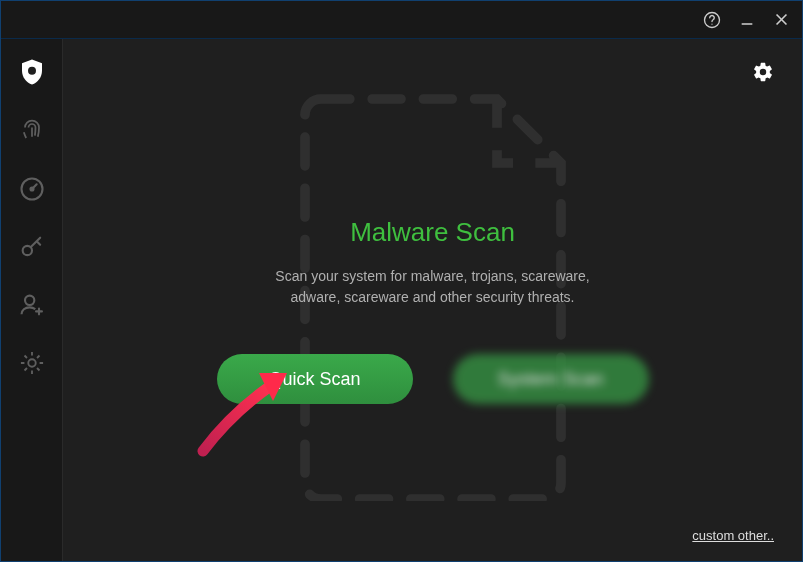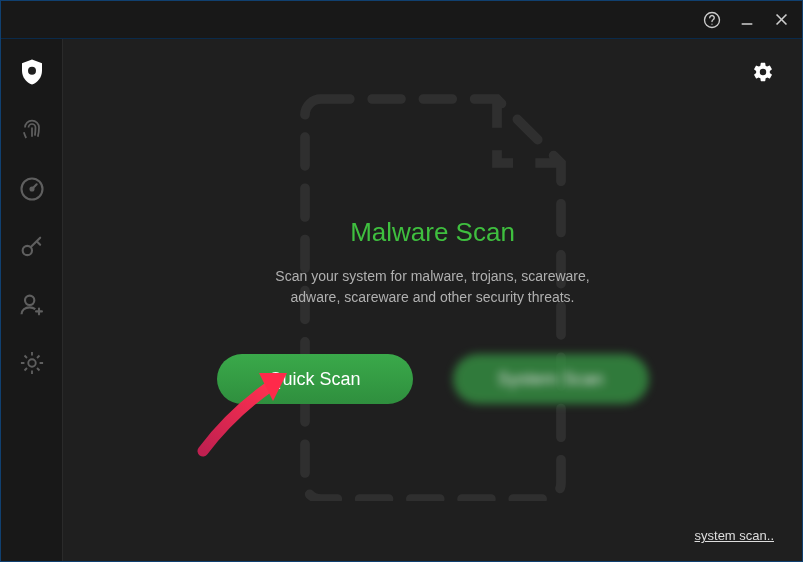--- a/index.html
+++ b/index.html
@@ -219,21 +219,21 @@
     <p class="subtitle">
       <span>Scan your system for malware, trojans, scareware,</span><br>
       <span>adware, scareware and other security threats.</span>
     </p>
 
     <div class="buttons">
       <button class="btn btn-quick">Quick Scan</button>
       <button class="btn btn-system">System Scan</button>
     </div>
 
-    <a class="custom-link">system scan..</a>
+    <a class="custom-link">custom other..</a>
 
     <svg class="arrow" width="110" height="100" viewBox="0 0 110 100">
       <defs>
         <linearGradient id="ag" x1="0" y1="1" x2="1" y2="0">
           <stop offset="0" stop-color="#c02050"></stop>
           <stop offset="1" stop-color="#ff3050"></stop>
         </linearGradient>
       </defs>
       <path d="M 12 92 Q 40 55 78 28" stroke="url(#ag)" stroke-width="11" fill="none" stroke-linecap="round"></path>
       <polygon points="96,14 68,14 82,42" fill="#ff2a4a"></polygon>

